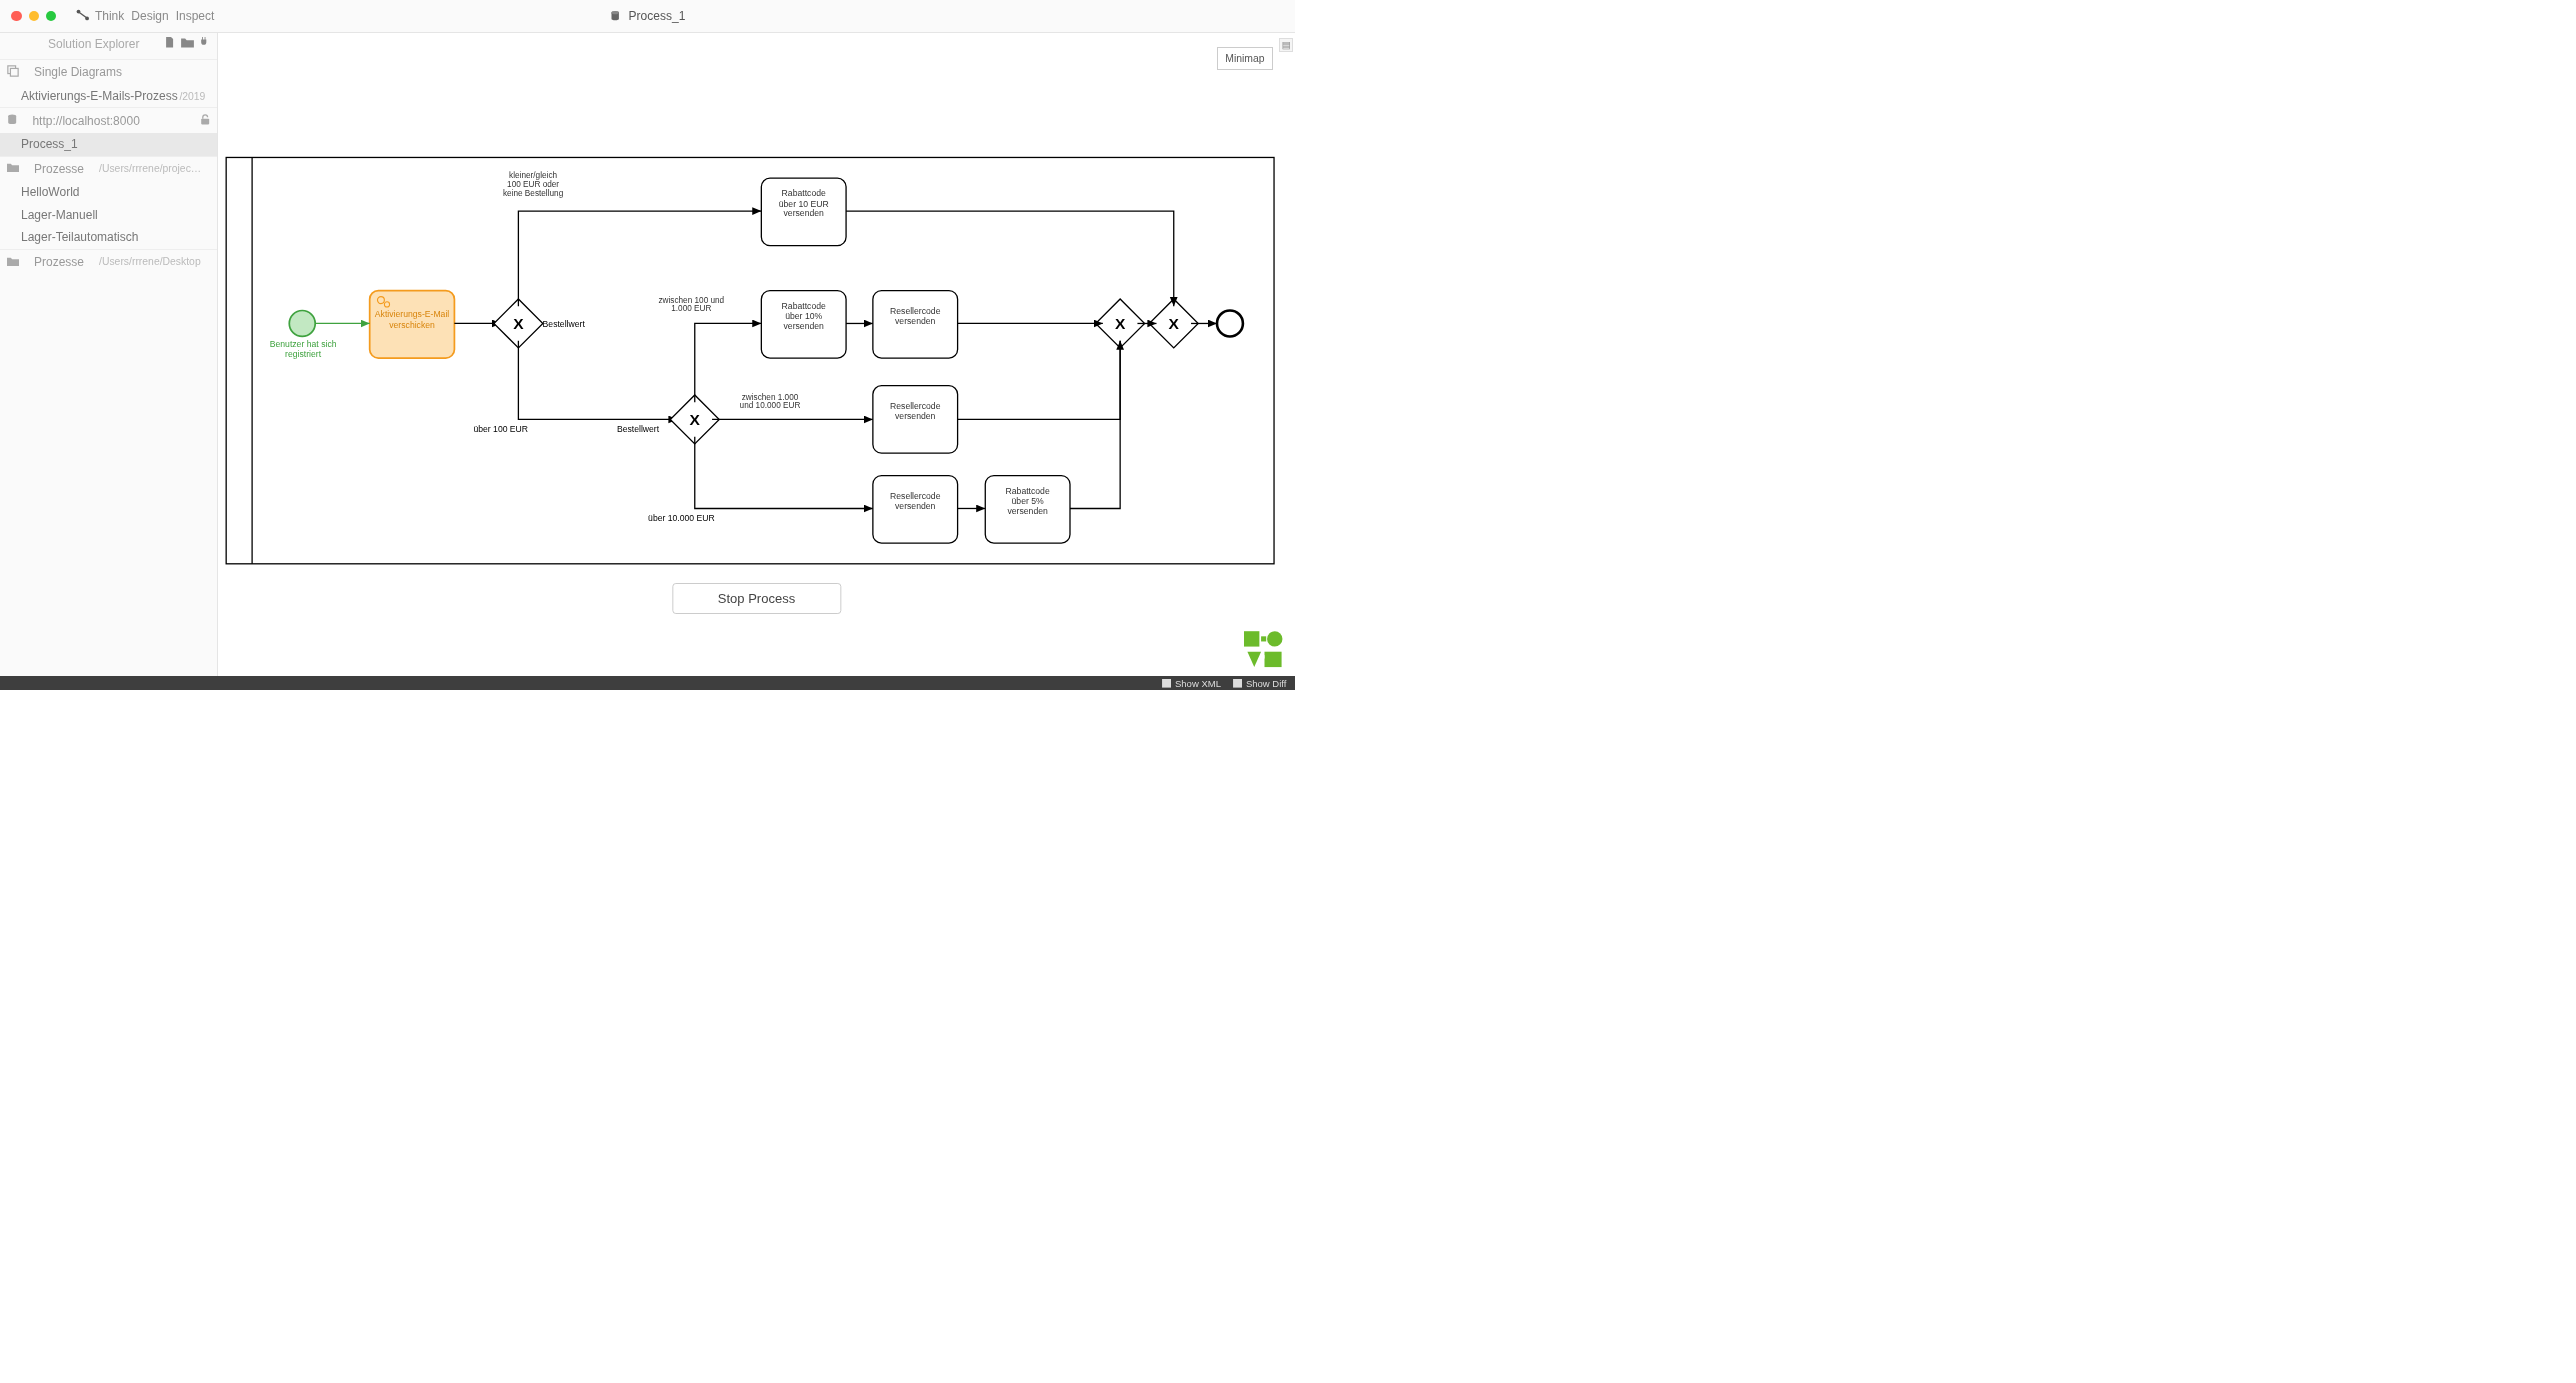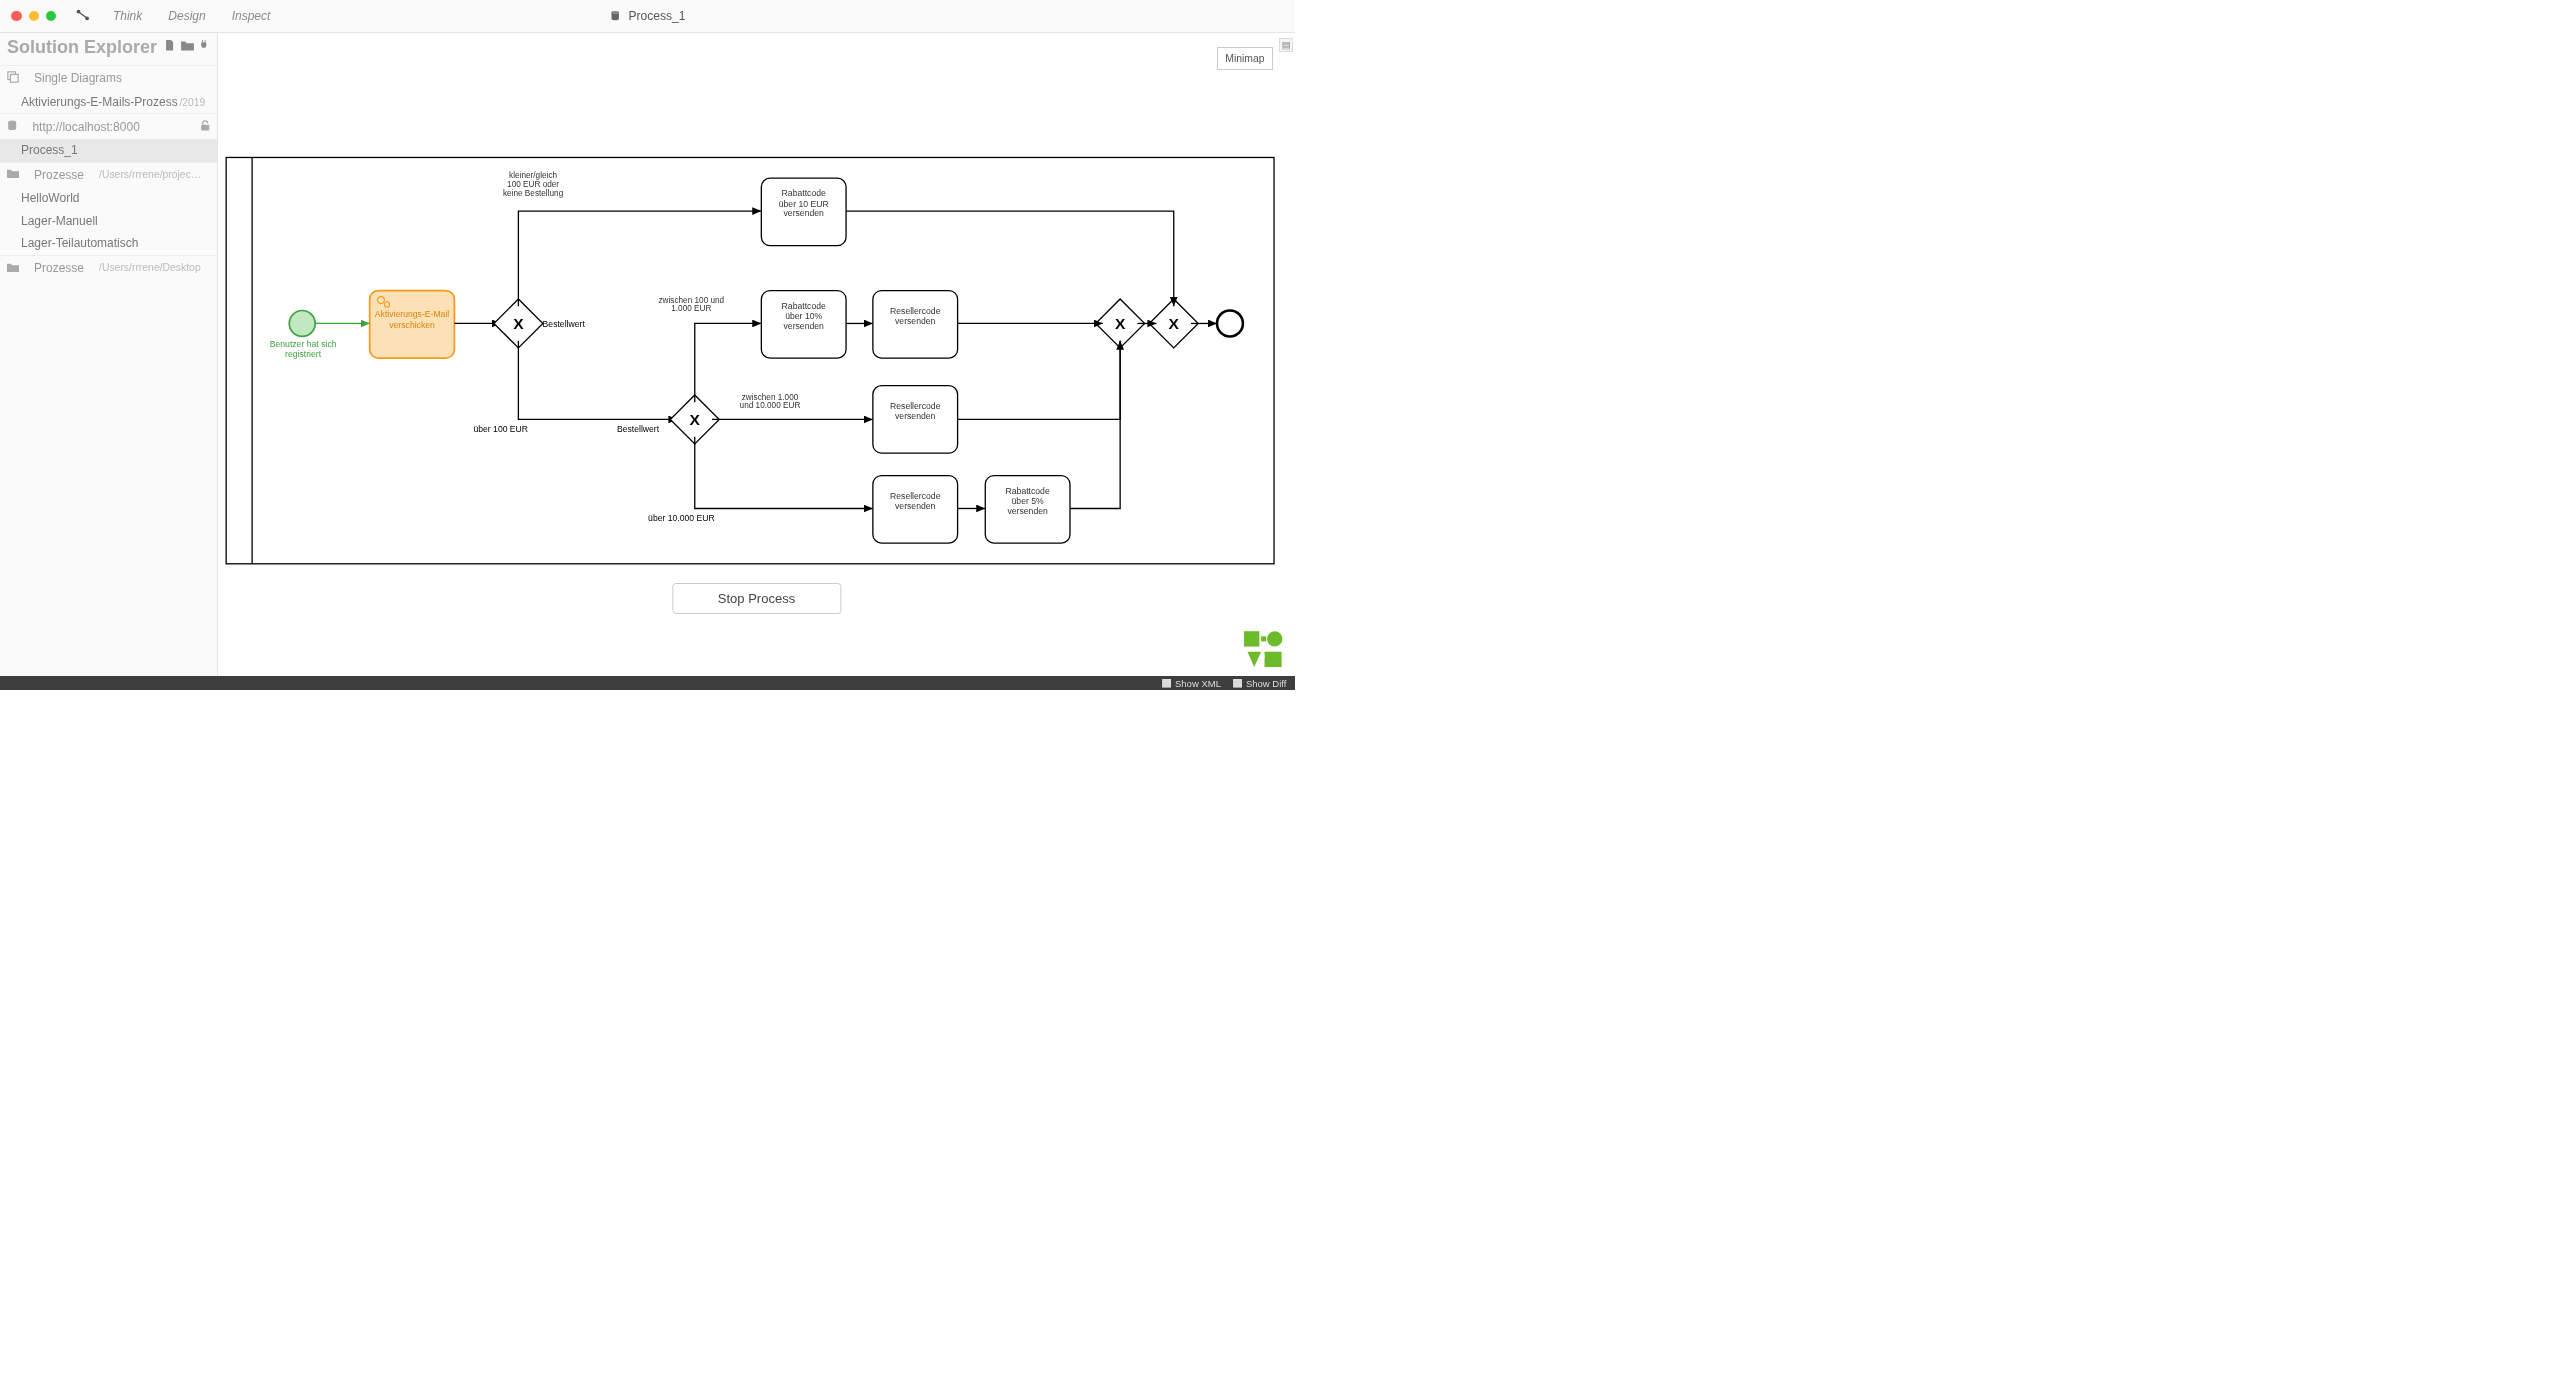--- a/index.html
+++ b/index.html
@@ -22,21 +22,21 @@
   display: flex;
   align-items: center;
   position: relative;
 }
 .traffic { display: flex; gap: 7px; padding-left: 11.2px; }
 .traffic .dot { width: 10.4px; height: 10.4px; border-radius: 50%; }
 .traffic .red { background: #ff5f56; }
 .traffic .yellow { background: #ffbd2e; }
 .traffic .green { background: #27c93f; }
 .app-icon { margin-left: 17.3px; width: 17.3px; text-align: center; color: #555; font-size: 14px; }
-.menus { display: flex; gap: 26px; margin-left: 22px; font-style: italic; }
+.menus { display: flex; gap: 7px; margin-left: 4px; }
 .menus span { color: #8a8a8a; font-size: 12px; font-weight: 500; cursor: default; }
 .title-center {
   position: absolute; left: 0; right: 0; text-align: center;
   font-size: 12px; color: #555; pointer-events: none;
 }
 .title-center .db-icon { margin-right: 5.2px; }
 
 
 .body {
   display: flex;
@@ -48,21 +48,21 @@
   width: 218px;
   background: #fafafa;
   border-right: 0.9px solid #e5e5e5;
   overflow-y: auto;
   font-size: 12px;
   color: #777;
 }
 .sb-header {
   display: flex; align-items: center; justify-content: space-between;
   padding: 3.5px 8.6px 7px 7px;
-  color: #aaa; font-size: 18px; font-weight: 700;
+  color: #aaa; font-size: 12px; font-weight: 400; margin-left: 41px;
 }
 .sb-header .icons { display: flex; gap: 5.2px; color: #888; font-size: 12px; }
 .sb-section {
   display: flex; align-items: center; gap: 15px;
   padding: 5.2px 7px;
   color: #999; font-size: 12px;
   border-top: 0.9px solid #eee;
 }
 .sb-section .spacer { flex: 1; }
 .sb-section .meta { color: #bbb; font-size: 10.4px; white-space: nowrap; overflow: hidden; text-overflow: ellipsis; max-width: 104px;}

